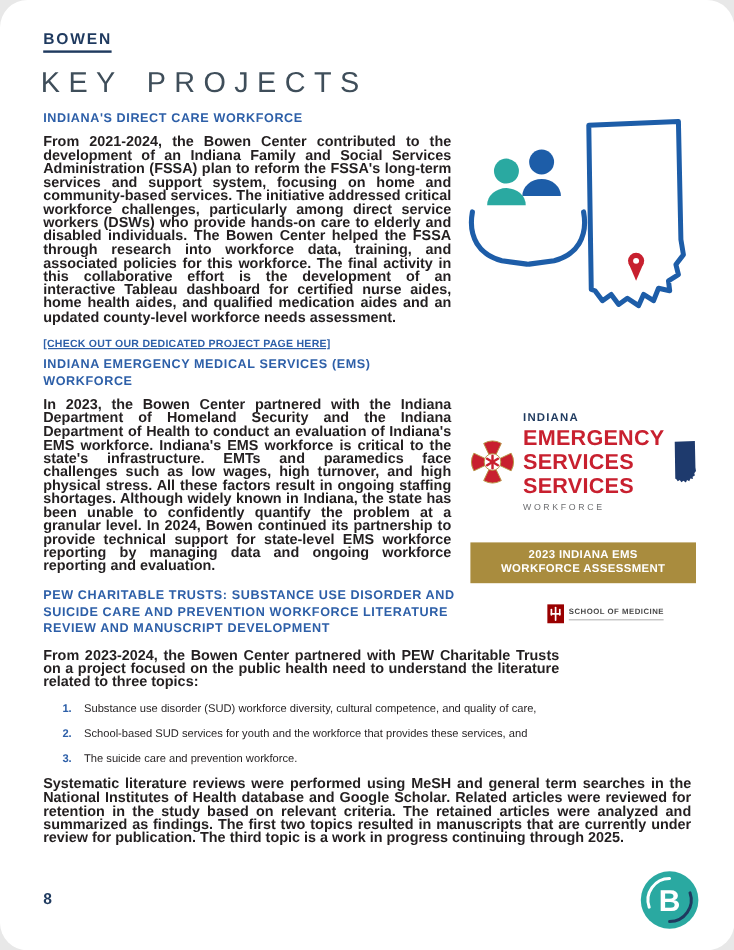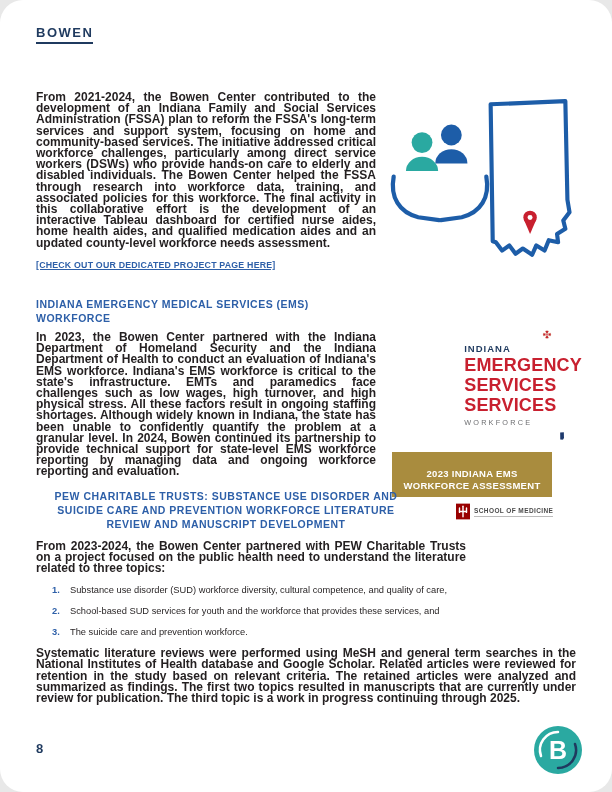--- a/index.html
+++ b/index.html
@@ -18,45 +18,45 @@
     letter-spacing:7px;word-spacing:6px;color:#3f4e5a;
   }
   
   .sec{position:absolute;left:36px;}
   .sec1{top:92px;width:340px;}
   .sec2{top:297px;width:340px;}
   .sec3{top:489px;width:540px;}
   .sec h2{
     margin:0 0 7px 0;font-size:10.5px;color:#2d5fa8;letter-spacing:0.5px;line-height:14px;
   }
-  .sec3 h2{width:380px;text-align:center;}
+  .sec3 h2{width:380px;}
   .sec p{margin:0;font-size:12px;line-height:11.2px;text-align:justify;color:#231f20;font-weight:bold;}
   .doclink{
     display:inline-block;margin-top:11px;font-size:8.8px;font-weight:bold;color:#2d5fa8;
     text-decoration:underline;letter-spacing:0.2px;cursor:pointer;
   }
   .intro{width:430px;margin-top:10px !important;text-align:left;}
   .list{margin-top:10px;}
   .li{display:flex;margin:0 0 10px 16px;font-size:9.3px;line-height:11.2px;}
   .li .num{color:#2d5fa8;font-weight:bold;width:18px;flex:0 0 18px;}
   .closing{width:540px;margin-top:2px !important;}
   
   .fig1{position:absolute;left:382px;top:96px;width:200px;height:168px;}
   .fig1 .hands{position:absolute;left:6px;top:18px;}
   .fig1 .state{position:absolute;left:92px;top:0;}
   
-  .fig2{position:absolute;left:390px;top:330px;width:192px;height:110px;display:flex;align-items:flex-end;gap:5px;flex-direction:column;}
+  .fig2{position:absolute;left:390px;top:330px;width:192px;height:110px;display:flex;align-items:center;gap:5px;}
   .ems-text{display:flex;flex-direction:column;line-height:1;}
   .ems-indiana{color:#1f3a5f;font-weight:bold;font-size:9.5px;letter-spacing:1px;margin-bottom:3px;}
   .ems-big{color:#c8202f;font-weight:bold;font-size:18px;letter-spacing:0.2px;margin-bottom:2px;}
   .ems-workforce{color:#6d6e71;font-size:7.3px;letter-spacing:2.2px;margin-top:3px;}
   
   .gold-banner{
-    position:absolute;left:392px;top:452px;width:160px;background:#a98c3e;color:#ffffff;
-    font-weight:bold;font-size:9.5px;line-height:11.5px;text-align:center;padding:16px 0 6px 0;
+    position:absolute;left:392px;top:452px;width:188px;background:#a98c3e;color:#ffffff;
+    font-weight:bold;font-size:9.5px;line-height:11.5px;text-align:center;padding:5px 0 6px 0;
     letter-spacing:0.3px;
   }
   
   .som-logo{position:absolute;left:420px;top:14px;display:flex;align-items:center;gap:4px;}
   .som-text{font-size:6.5px;font-weight:bold;color:#4a4a4a;letter-spacing:0.4px;border-bottom:1px solid #bbb;padding-bottom:2px;}
   
   .pagenum{position:absolute;left:36px;top:741px;font-size:13px;font-weight:bold;color:#1f3a5f;}
   .footer-bar{
     position:absolute;left:62px;top:740px;width:518px;height:18px;background:#1f3a5f;
     display:flex;align-items:center;padding-left:12px;box-sizing:border-box;
@@ -66,22 +66,24 @@
   .footer-bar .fb-rest{color:#cfe9e8;}
   .b-logo{position:absolute;left:533px;top:725px;width:50px;height:50px;}
 </style>
 </head>
 <body>
 
 <div class="page">
 
   <div class="brand">BOWEN</div>
 
+  <h1 class="page-title">KEY PROJECTS</h1>
 
   <section class="sec sec1">
+    <h2>INDIANA'S DIRECT CARE WORKFORCE</h2>
     <p>From 2021-2024, the Bowen Center contributed to the development of an Indiana Family and Social Services Administration (FSSA) plan to reform the FSSA's long-term services and support system, focusing on home and community-based services. The initiative addressed critical workforce challenges, particularly among direct service workers (DSWs) who provide hands-on care to elderly and disabled individuals. The Bowen Center helped the FSSA through research into workforce data, training, and associated policies for this workforce. The final activity in this collaborative effort is the development of an interactive Tableau dashboard for certified nurse aides, home health aides, and qualified medication aides and an updated county-level workforce needs assessment.</p>
     <a class="doclink">[CHECK OUT OUR DEDICATED PROJECT PAGE HERE]</a>
   </section>
 
   <div class="fig1">
     <svg class="state" width="108" height="166" viewBox="0 0 100 160">
       <path d="M14,8 L86,5 L88,100 L90,112 L84,120 L86,128 L78,133 L79,141 L70,139 L66,149 L58,144 L54,153 L45,147 L38,152 L32,144 L25,149 L19,141 L16,140 Z" fill="none" stroke="#1d5da8" stroke-width="4" stroke-linejoin="round"></path>
       <g>
         <path d="M46,119 L58,119 L52,133 Z" fill="#c8202f"></path>
         <circle cx="52" cy="117" r="6.5" fill="#c8202f"></circle>

